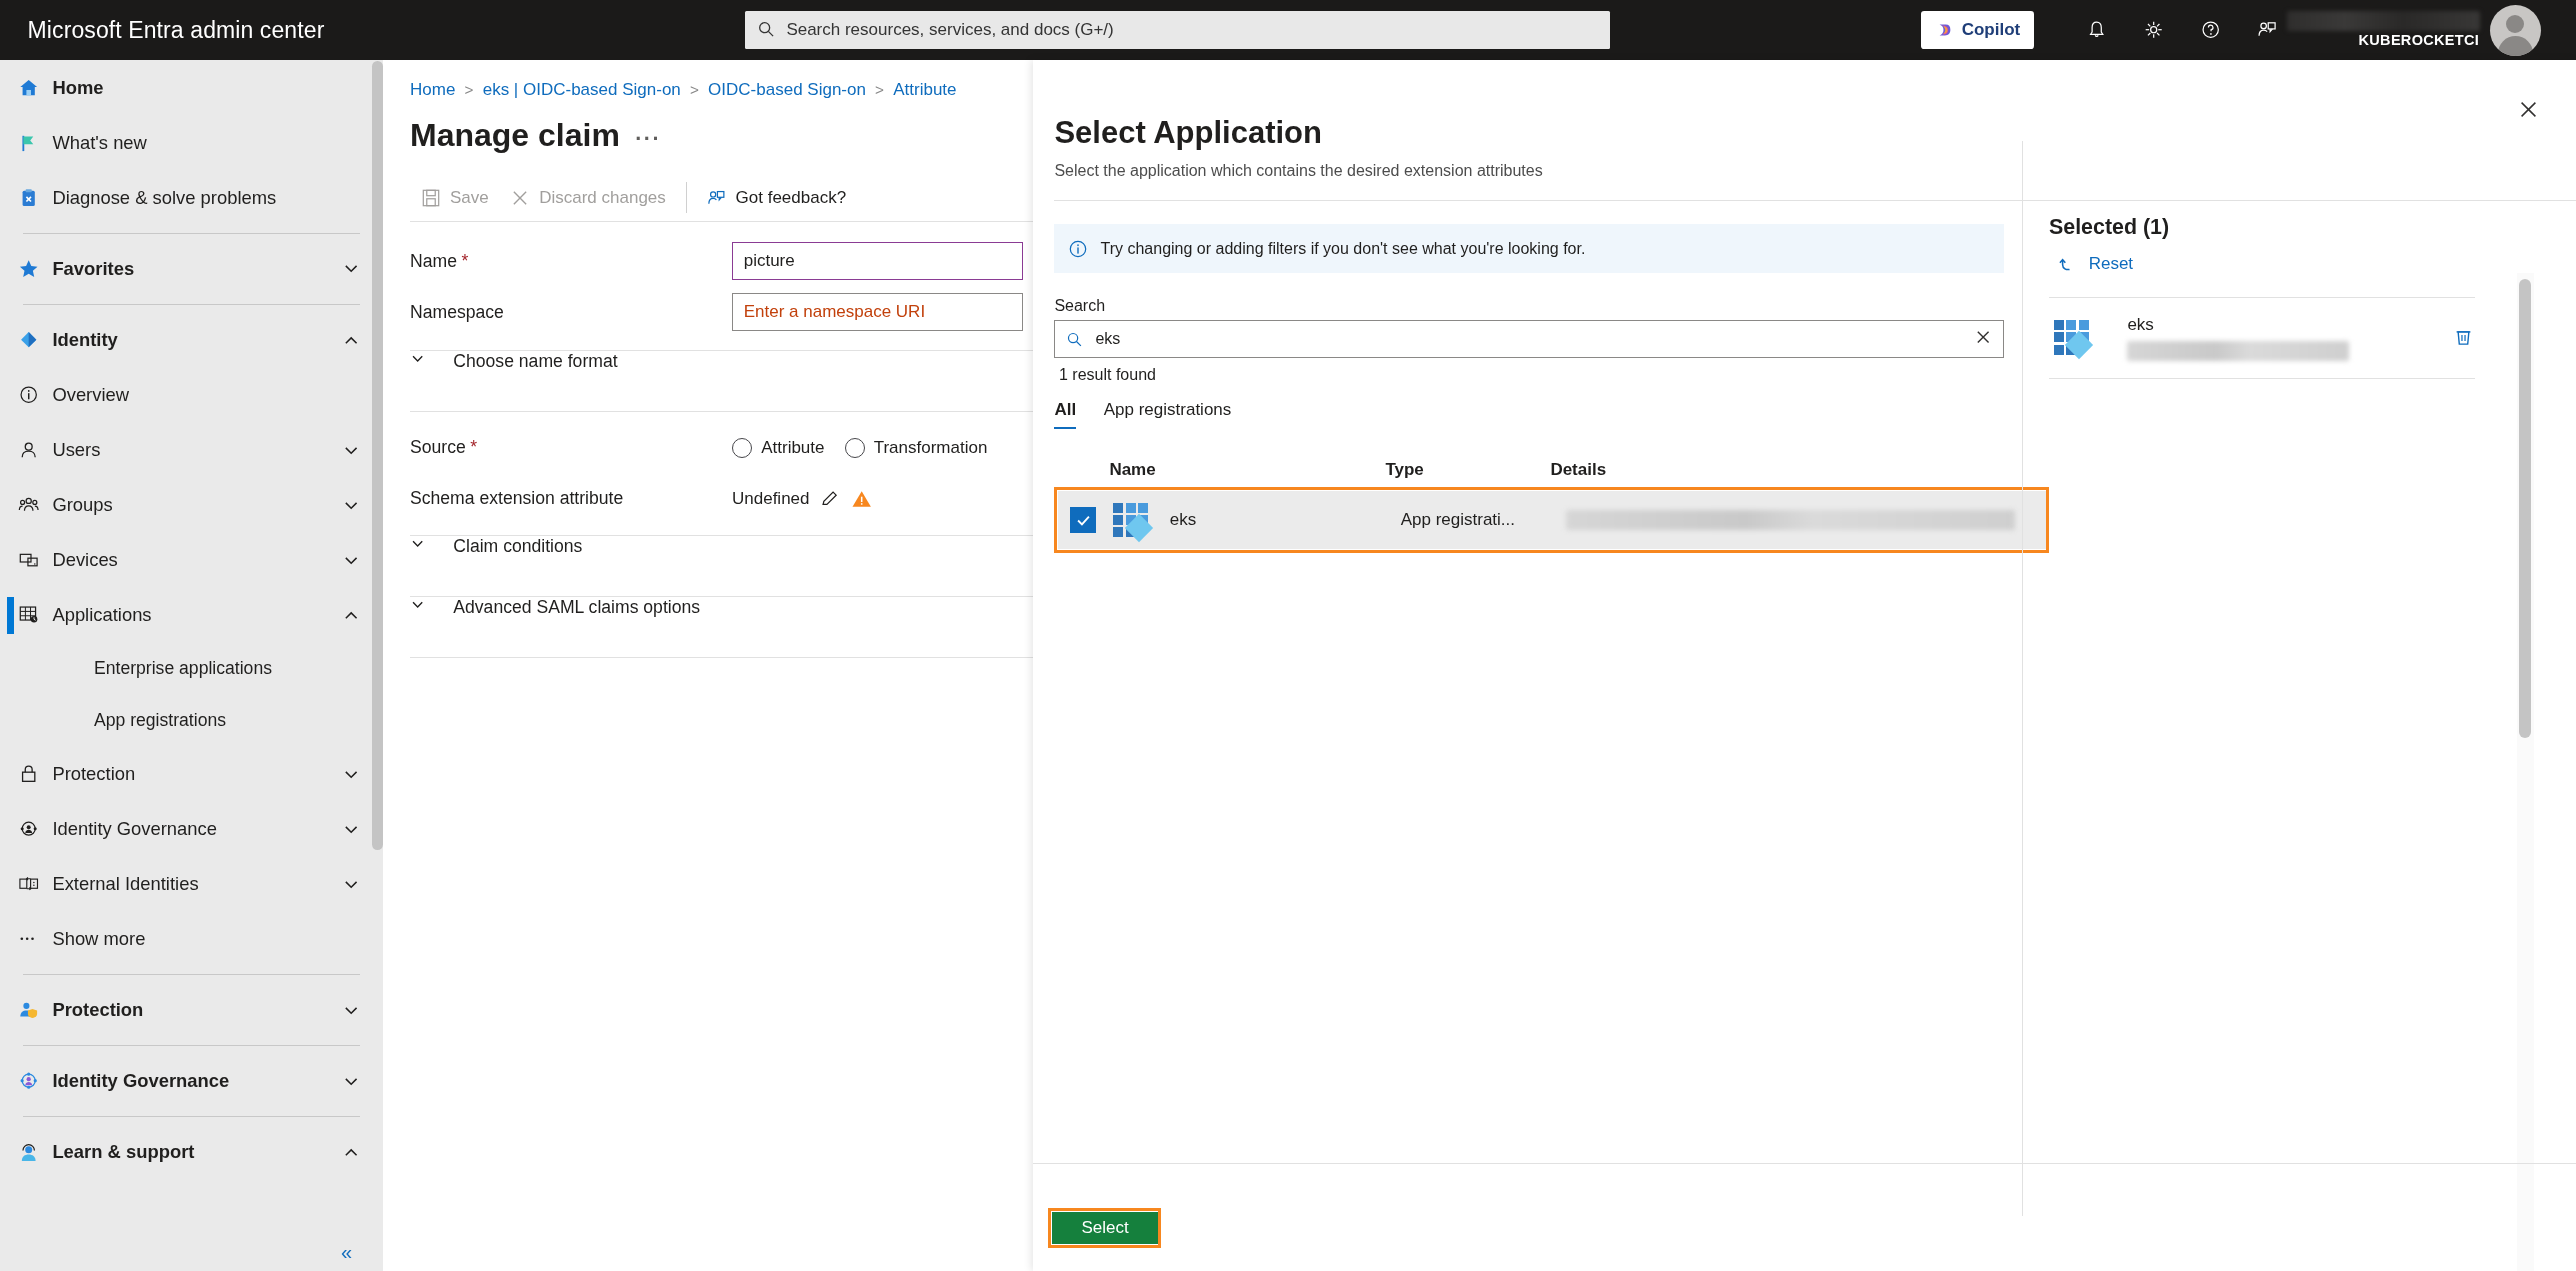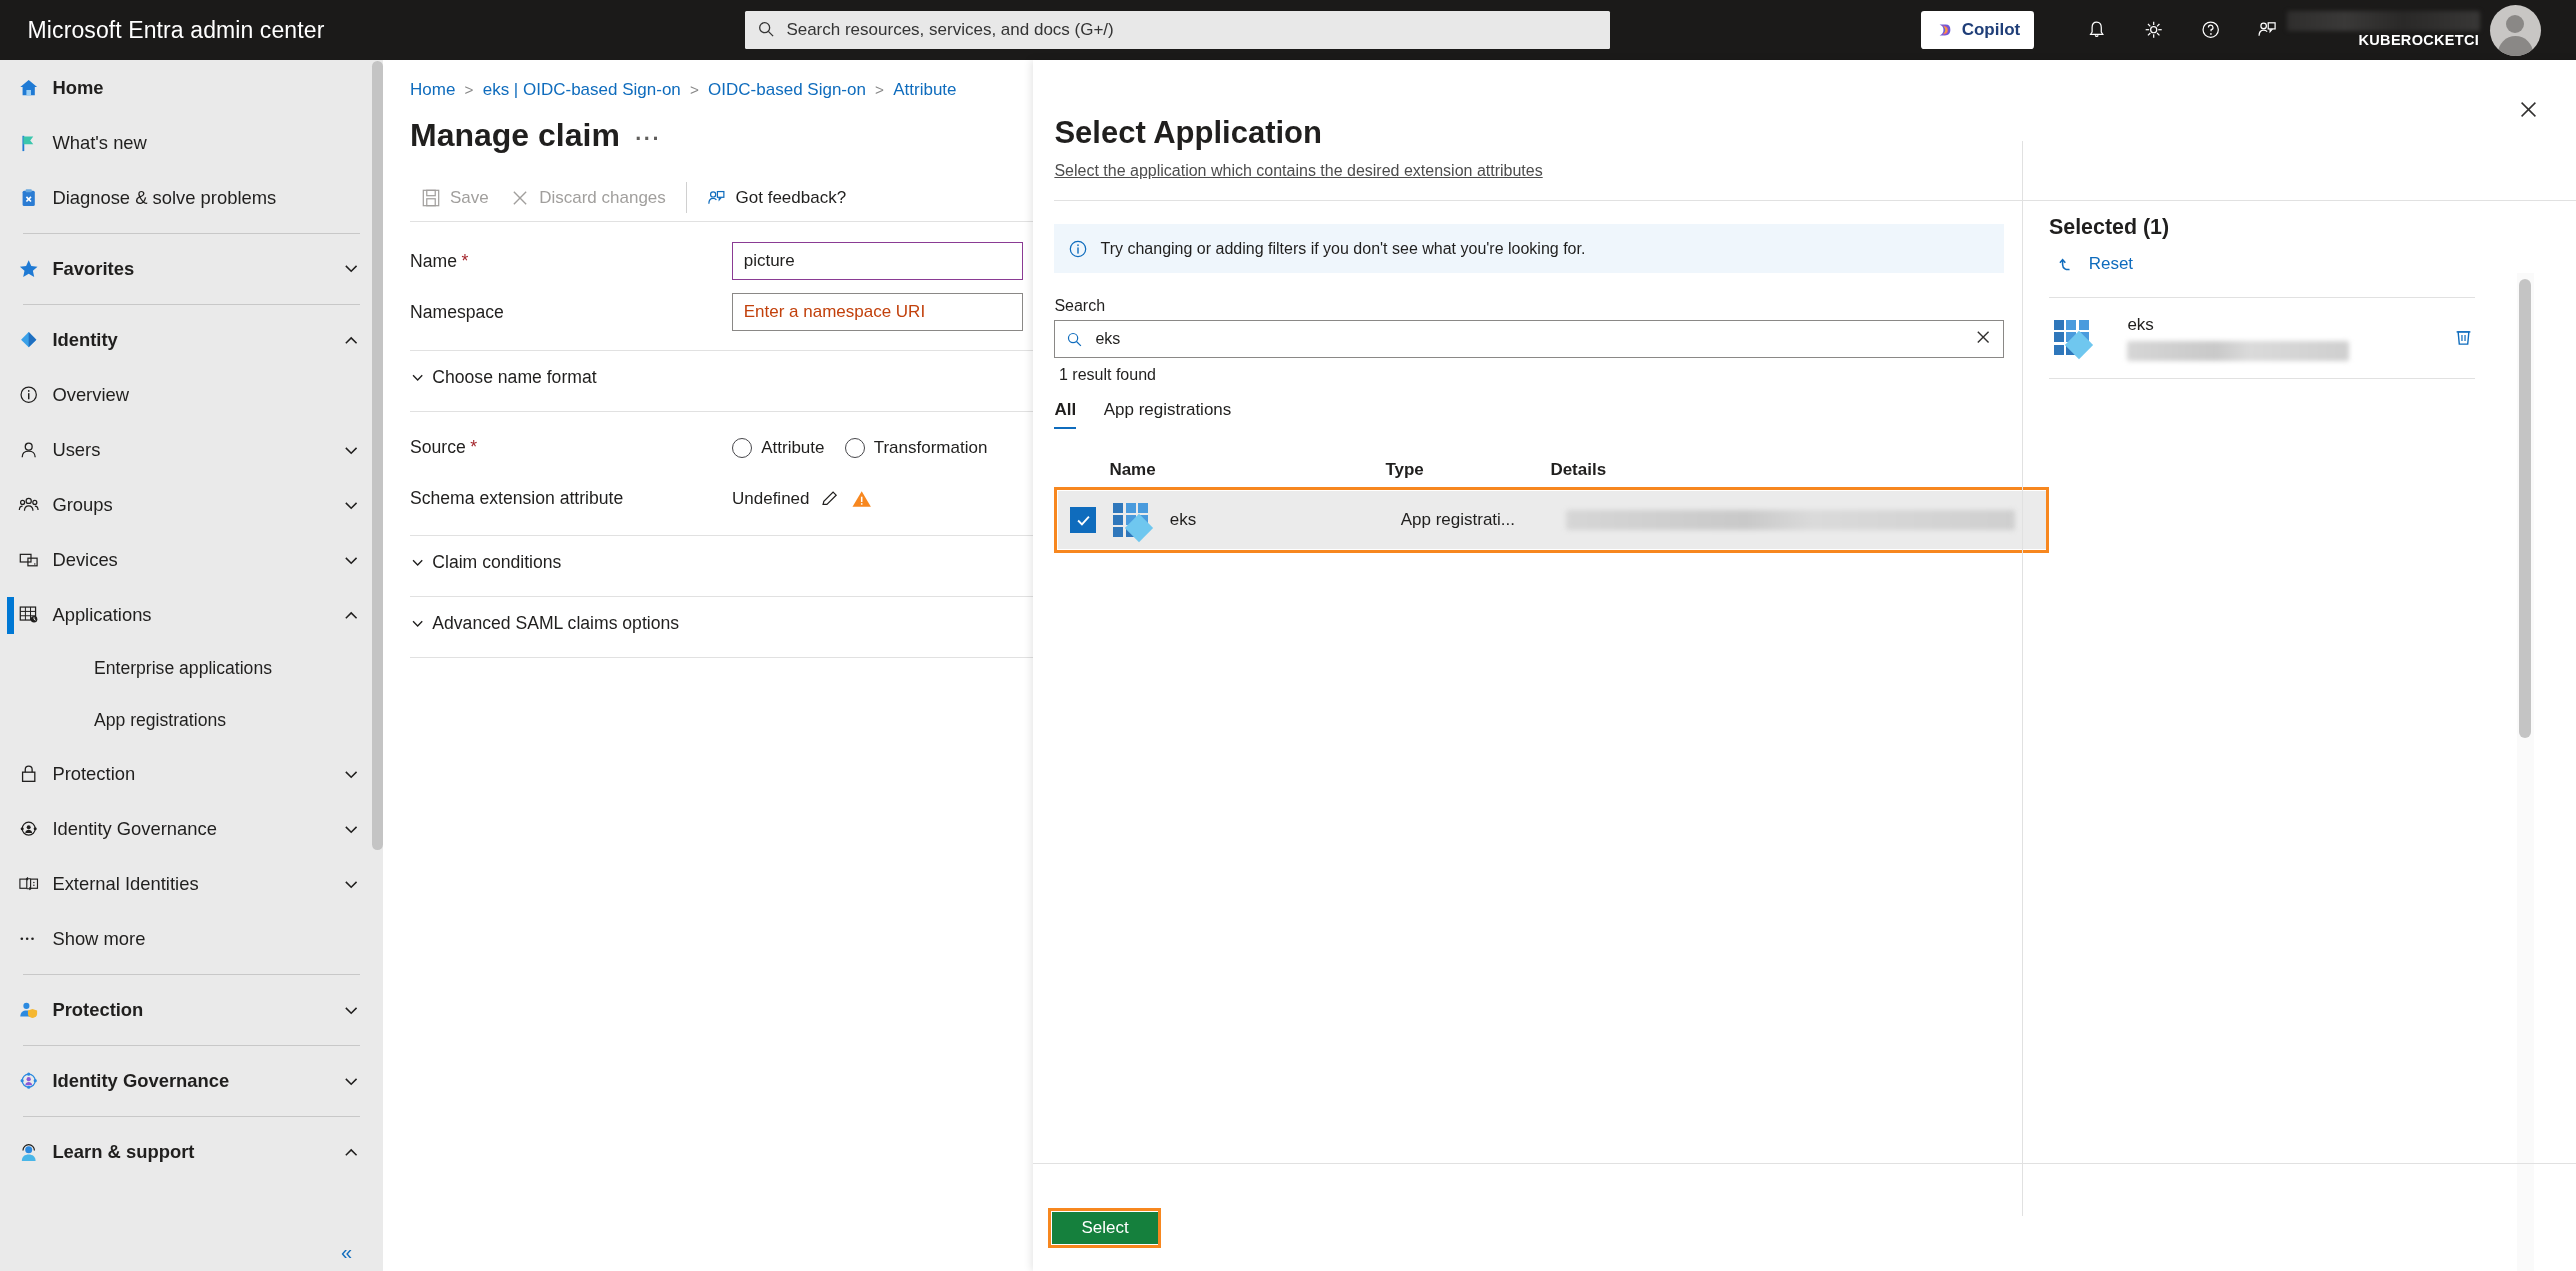--- a/index.html
+++ b/index.html
@@ -116,38 +116,38 @@
   }
   .flabel { font-size: 17.6px; color: #201f1e; width: 322px; flex: 0 0 322px; }
   .req { color: #a4262c; margin-left: 4.6px; }
   .finput {
     height: 38px; width: 291px; border: 0.8px solid #8a8886; background: #fff;
     display: flex; align-items: center; padding: 0 10.7px; font-size: 17px; color: #201f1e;
   }
   .finput.focus { border: 1.5px solid #8a3b94; }
   .finput .ph { color: #c2410c; }
   .accordion {
-    display: flex; align-items: center; gap: 7px; height: 54px; padding-left: 26px;
+    display: flex; align-items: flex-start; gap: 28px; height: 54px; padding-left: 26px;
     font-size: 17.6px; color: #201f1e; cursor: pointer;
   }
   .radio-group { display: flex; align-items: center; gap: 20px; font-size: 17px; color: #201f1e; }
   .radio { width: 20px; height: 20px; border: 1.5px solid #46464a; border-radius: 50%; }
   .schema-val { display: flex; align-items: center; gap: 10.7px; font-size: 17px; color: #201f1e; }
 
   
   .panel {
     position: absolute; left: 1033px; top: 60px; width: 1543px; height: 1211px;
     background: #ffffff; box-shadow: -2.3px 0 7.7px rgba(0,0,0,.10);
   }
   .panel-close {
     position: absolute; right: 29px; top: 31px; width: 37px; height: 37px;
     display: flex; align-items: center; justify-content: center; cursor: pointer;
   }
   .panel-title { padding: 55px 0 0 21.4px; font-size: 31px; font-weight: 600; color: #201f1e; }
-  .panel-sub { padding: 10.7px 0 0 21.4px; font-size: 16px; color: #4d4d4d; text-decoration: underline; }
+  .panel-sub { padding: 10.7px 0 0 21.4px; font-size: 16px; color: #4d4d4d; }
   .panel-hr { height: 0.8px; background: #e1e1e1; margin: 20px 0 0 21.4px; }
 
   .panel-body { position: absolute; left: 0; top: 147px; width: 1501px; height: 1009px; }
   .panel-left { position: absolute; left: 0; top: 0; width: 988px; height: 1009px; }
   .panel-right {
     position: absolute; left: 989px; top: -66px; width: 479px; height: 1075px;
     border-left: 0.8px solid #e1e1e1;
   }
 
   .infobar {

